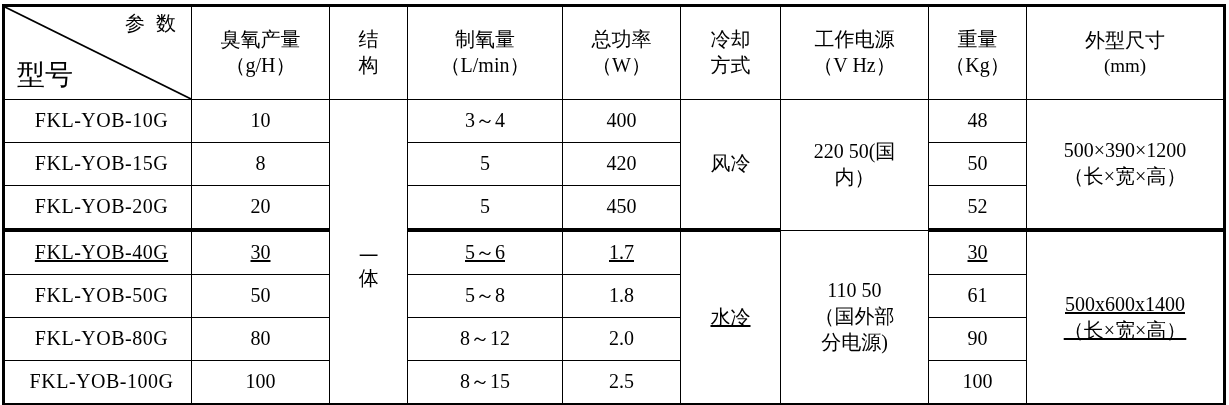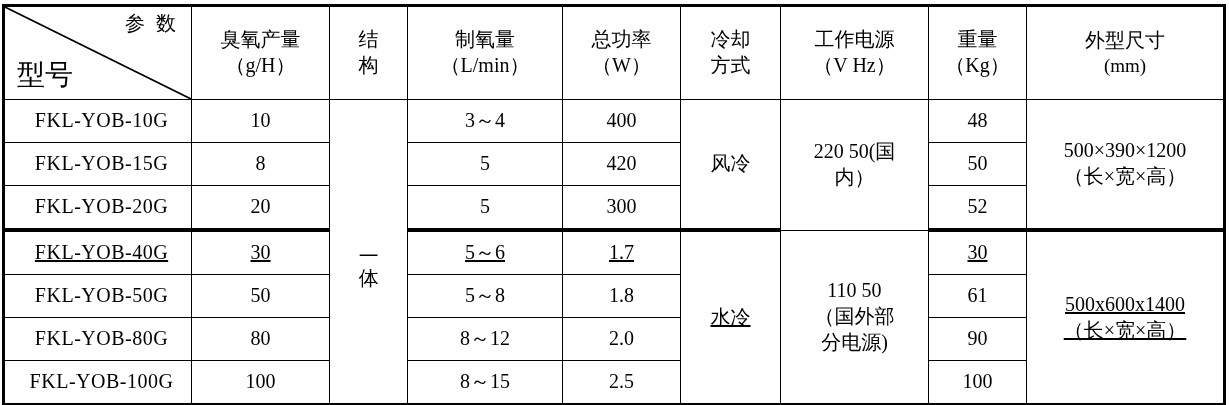--- a/index.html
+++ b/index.html
@@ -184,21 +184,21 @@
         <td class="row-cell">8</td>
         <td class="row-cell">5</td>
         <td class="row-cell">420</td>
         <td class="row-cell">50</td>
       </tr>
 
       <tr>
         <td class="row-cell model-cell">FKL-YOB-20G</td>
         <td class="row-cell">20</td>
         <td class="row-cell">5</td>
-        <td class="row-cell">300</td>
+        <td class="row-cell">450</td>
         <td class="row-cell">52</td>
       </tr>
 
       <tr>
         <td class="row-cell model-cell thick-top">FKL-YOB-40G</td>
         <td class="row-cell thick-top">30</td>
         <td class="row-cell thick-top">5～6</td>
         <td class="row-cell thick-top">1.7</td>
         <td class="row-cell thick-top" rowspan="4">水冷</td>
         <td class="row-cell stack" rowspan="4">

